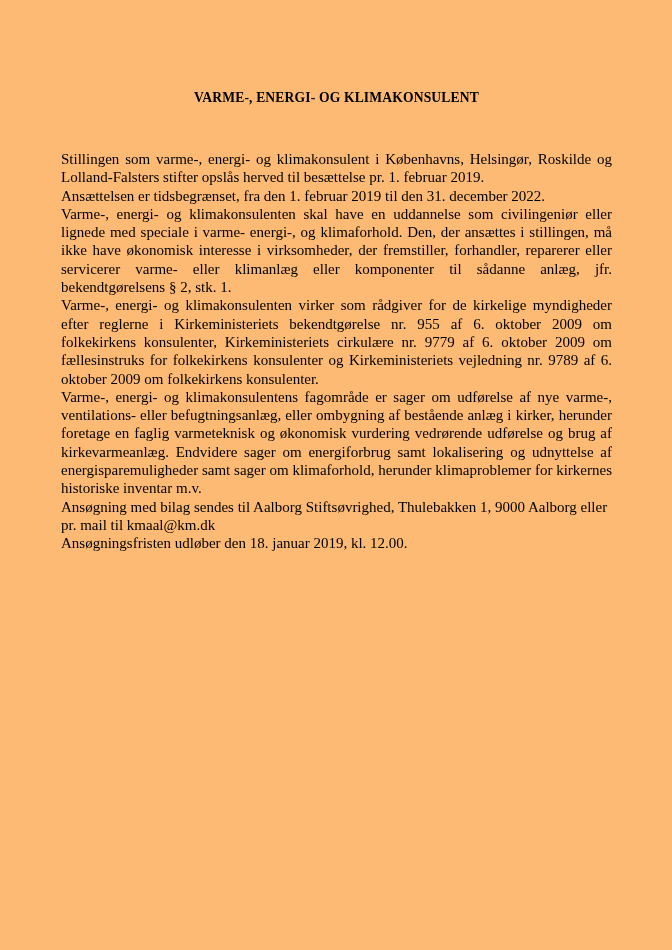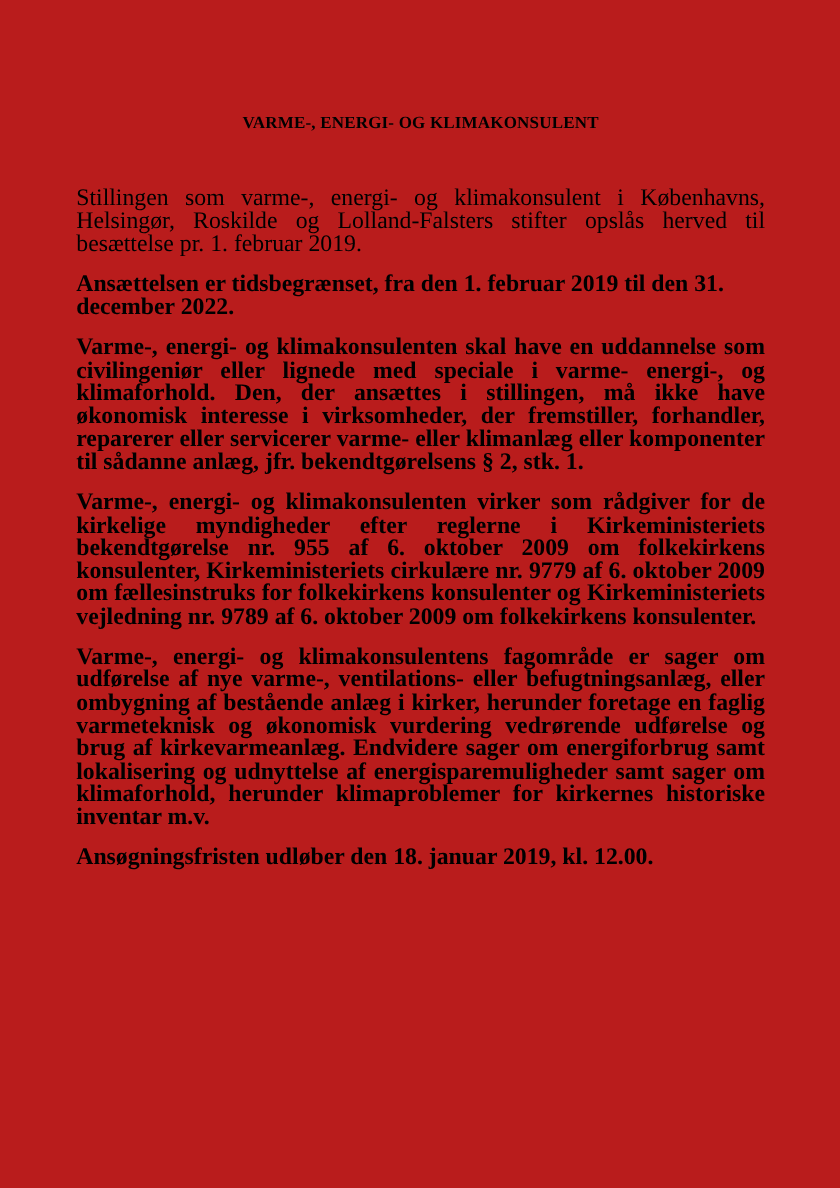--- a/index.html
+++ b/index.html
@@ -11,55 +11,54 @@
     width: 672px;
     height: 950px;
     font-family: "Liberation Serif", "DejaVu Serif", serif;
     color: #000000;
     -webkit-font-smoothing: antialiased;
   }
   .page {
     position: relative;
     width: 672px;
     height: 950px;
-    background: #b91c1c;
+    background: #fdba74;
     box-sizing: border-box;
     padding: 0;
     overflow: hidden;
   }
   .content {
     position: absolute;
     left: 61px;
     top: 0;
     width: 551px;
   }
   .doc-title {
     font-size: 13.6px;
     font-weight: bold;
     text-align: center;
     letter-spacing: 0.15px;
     margin: 0;
     padding-top: 89px;
     line-height: 18px;
   }
   .para {
-    font-size: 19px;
+    font-size: 15px;
     line-height: 18.3px;
     text-align: justify;
     text-justify: inter-word;
     margin: 0;
     padding: 0;
     hyphens: none;
   }
   .para.gap-first {
     margin-top: 43px;
   }
   .para + .para {
-    margin-top: 14px;
-    font-weight: bold;
+    margin-top: 0;
   }
   .para.nojust {
     text-align: left;
   }
 </style>
 </head>
 <body>
 
 <div class="page">
   <div class="content">
@@ -72,18 +71,19 @@
 
     <p class="para">Varme-, energi- og klimakonsulenten skal have en uddannelse som civilingeniør eller lignede med speciale i varme- energi-, og klimaforhold. Den, der ansættes i stillingen, må ikke have økonomisk interesse i virksomheder, der fremstiller, forhandler, reparerer eller servicerer varme- eller klimanlæg eller komponenter til sådanne anlæg, jfr. bekendtgørelsens § 2, stk. 1.</p>
 
     <p class="para">Varme-, energi- og klimakonsulenten virker som rådgiver for de kirkelige myndigheder efter reglerne i Kirkeministeriets bekendtgørelse nr. 955 af 6. oktober 2009 om folkekirkens konsulenter, Kirkeministeriets cirkulære nr. 9779 af 6. oktober 2009 om fællesinstruks for folkekirkens konsulenter og Kirkeministeriets vejledning nr. 9789 af 6. oktober 2009 om folkekirkens konsulenter.</p>
 
     <p class="para">Varme-, energi- og klimakonsulentens fagområde er sager om udførelse af nye varme-, ventilations- eller befugtningsanlæg, eller ombygning af bestående anlæg i kirker, herunder foretage en faglig varmeteknisk og økonomisk vurdering vedrørende udførelse og brug af kirkevarmeanlæg. Endvidere sager om energiforbrug samt lokalisering og udnyttelse af energisparemuligheder samt sager om klimaforhold, herunder klimaproblemer for kirkernes historiske inventar m.v.</p>
 
 
 
 
+    <p class="para nojust">Ansøgning med bilag sendes til Aalborg Stiftsøvrighed, Thulebakken 1, 9000 Aalborg eller pr. mail til kmaal@km.dk</p>
 
 
     <p class="para nojust">Ansøgningsfristen udløber den 18. januar 2019, kl. 12.00.</p>
 
   </div>
 </div>
 
 </body></html>

